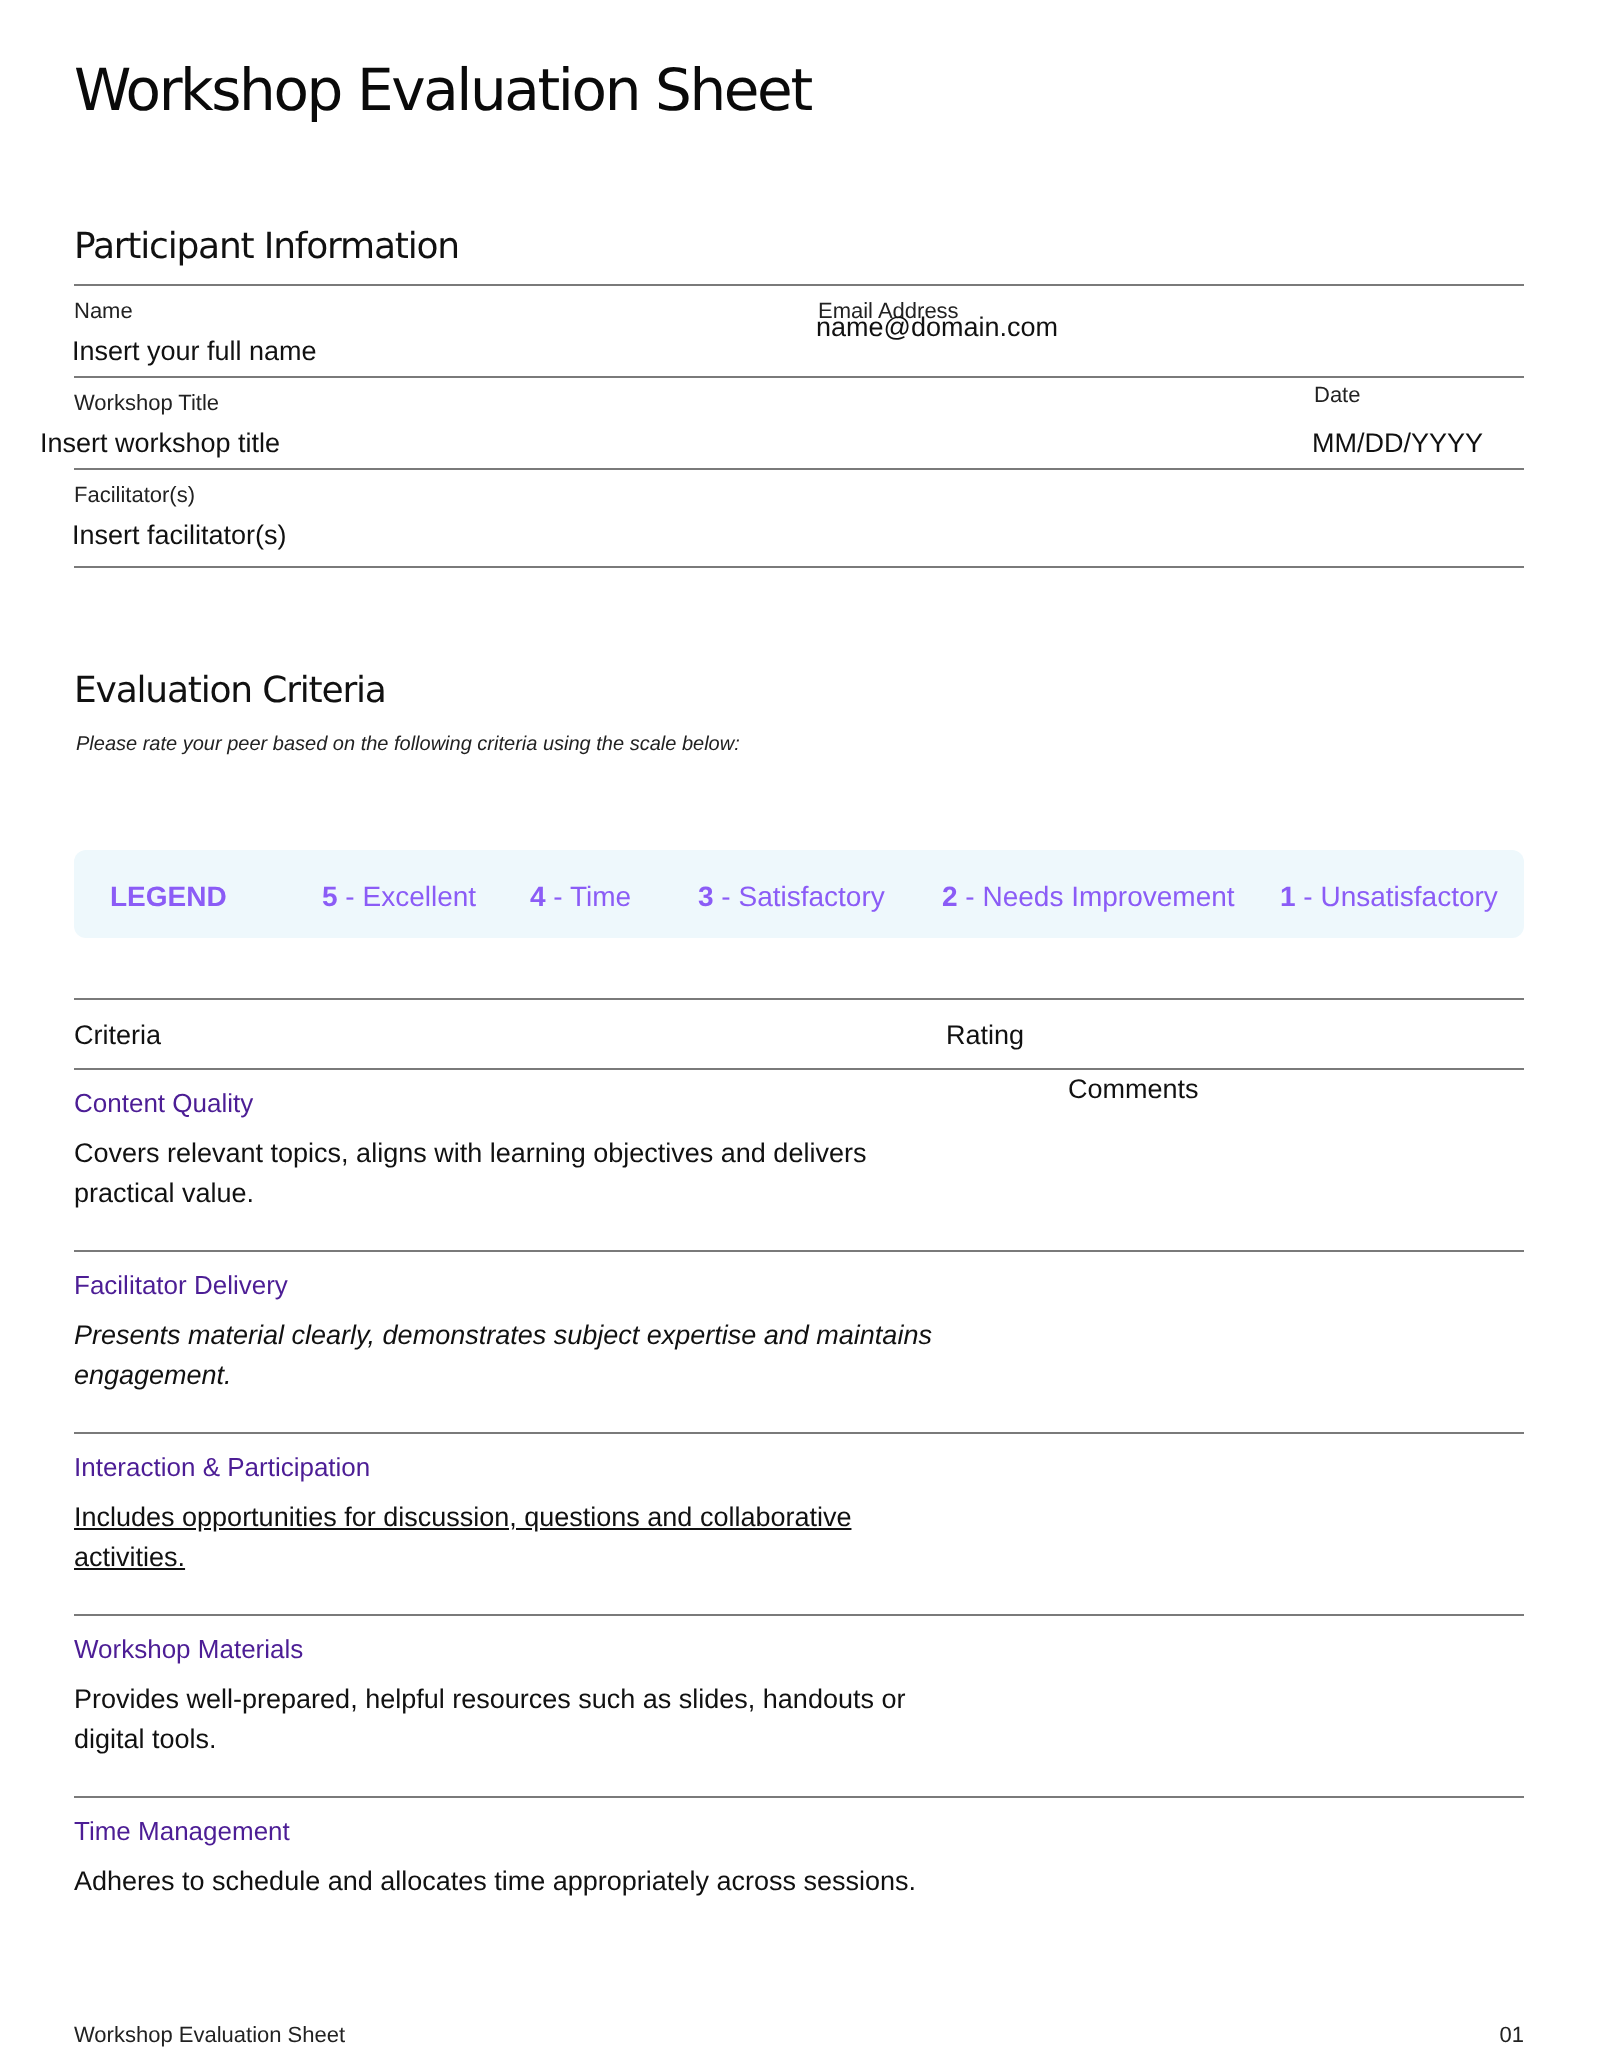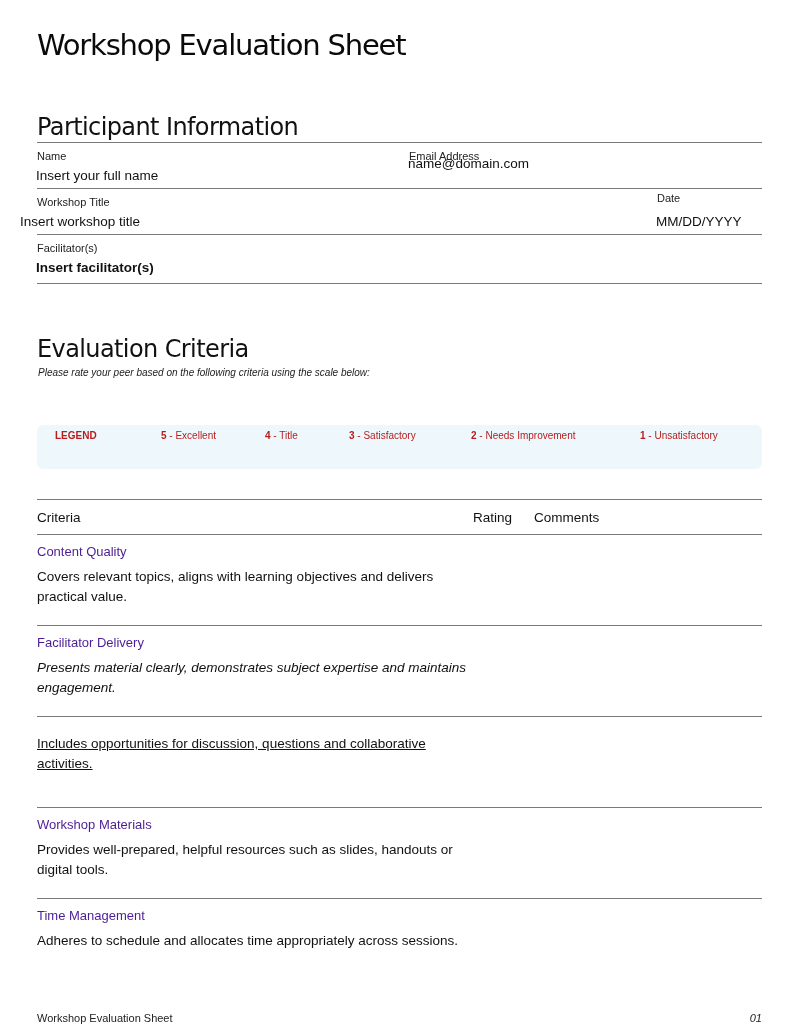--- a/index.html
+++ b/index.html
@@ -1,26 +1,26 @@
 <!DOCTYPE html>
 <html><head>
 <meta charset="utf-8">
 <style>
   * { margin: 0; padding: 0; box-sizing: border-box; }
   html, body { width: 800px; height: 1035px; background: #ffffff; }
   body { position: relative; font-family: "Liberation Sans", sans-serif; color: #111111; overflow: hidden; }
   .abs { position: absolute; }
   .title { left: 37px; top: 28px; font-family: "DejaVu Sans", sans-serif; font-size: 29px; font-weight: 500; letter-spacing: -1.2px; color: #0a0a0a; }
-  .section-title { font-family: "DejaVu Sans", sans-serif; font-size: 24px; letter-spacing: -0.6px; color: #111; }
+  .section-title { font-family: "DejaVu Sans", sans-serif; font-size: 18px; letter-spacing: -0.6px; color: #111; }
   .rule { position: absolute; left: 37px; width: 725px; height: 0; border-top: 1.5px solid #7a7a7a; }
   .flabel { font-size: 11px; color: #222; }
   .fvalue { font-size: 13.5px; color: #111; }
   .note { left: 38px; top: 367px; font-size: 10px; font-style: italic; color: #222; }
   .legend { position: absolute; left: 37px; top: 425px; width: 725px; height: 44px; background: #eef8fc; border-radius: 6px; }
-  .legend span { position: absolute; top: 5px; font-size: 10px; color: #b91c1c; white-space: nowrap; }
+  .legend span { position: absolute; top: 15px; font-size: 14px; color: #8b5cf6; white-space: nowrap; }
   .legend .lg-title { font-weight: bold; }
   .legend b { font-weight: bold; }
   .th { top: 510px; font-size: 13.5px; color: #111; }
   .crit-name { font-size: 13px; font-weight: 500; color: #4c1d95; }
   .crit-desc { font-size: 13.5px; line-height: 20px; color: #111; width: 430px; }
   .footer { top: 1012px; font-size: 11px; color: #222; }
 </style>
 </head>
 <body>
 
@@ -35,58 +35,59 @@
 <div class="abs fvalue" style="left:408px; top:156px;">name@domain.com</div>
 <div class="rule" style="top:188px;"></div>
 
 <div class="abs flabel" style="left:37px; top:196px;">Workshop Title</div>
 <div class="abs fvalue" style="left:20px; top:214px;">Insert workshop title</div>
 <div class="abs flabel" style="left:657px; top:192px;">Date</div>
 <div class="abs fvalue" style="left:656px; top:214px;">MM/DD/YYYY</div>
 <div class="rule" style="top:234px;"></div>
 
 <div class="abs flabel" style="left:37px; top:242px;">Facilitator(s)</div>
-<div class="abs fvalue" style="left:36px; top:260px;font-weight:bold;">Insert facilitator(s)</div>
+<div class="abs fvalue" style="left:36px; top:260px;">Insert facilitator(s)</div>
 <div class="rule" style="top:283px;"></div>
 
 <div class="abs section-title" style="left:37px; top:335px;">Evaluation Criteria</div>
 <div class="abs note">Please rate your peer based on the following criteria using the scale below:</div>
 
 <div class="legend">
   <span class="lg-title" style="left:18px;">LEGEND</span>
   <span style="left:124px;text-align:center;"><b>5</b><span style="position:static"> - Excellent</span></span>
-  <span style="left:228px;"><b>4</b><span style="position:static"> - Title</span></span>
+  <span style="left:228px;"><b>4</b><span style="position:static"> - Time</span></span>
   <span style="left:312px;"><b>3</b><span style="position:static"> - Satisfactory</span></span>
   <span style="left:434px;"><b>2</b><span style="position:static"> - Needs Improvement</span></span>
   <span style="left:603px;text-align:center;"><b>1</b><span style="position:static"> - Unsatisfactory</span></span>
 </div>
 
 <div class="rule" style="top:499px;"></div>
 <div class="abs th" style="left:37px;">Criteria</div>
 <div class="abs th" style="left:473px;">Rating</div>
-<div class="abs th" style="left:534px;">Comments</div>
+<div class="abs th" style="left:534px;margin-top:27px;">Comments</div>
 <div class="rule" style="top:534px;"></div>
 
 <div class="abs" style="left:37px; top:544px;">
   <div class="crit-name">Content Quality</div>
   <div class="crit-desc" style="margin-top:8px;">Covers relevant topics, aligns with learning objectives and delivers practical value.</div>
 </div>
 <div class="abs" style="left:473px; top:544px; width:50px; height:75px;"></div>
 <div class="abs" style="left:534px; top:544px; width:228px; height:75px;"></div>
 <div class="rule" style="top:625px;"></div>
 
 <div class="abs" style="left:37px; top:635px;">
   <div class="crit-name">Facilitator Delivery</div>
   <div class="crit-desc" style="margin-top:8px;font-style:italic;">Presents material clearly, demonstrates subject expertise and maintains engagement.</div>
 </div>
 <div class="abs" style="left:473px; top:635px; width:50px; height:75px;"></div>
 <div class="abs" style="left:534px; top:635px; width:228px; height:75px;"></div>
 <div class="rule" style="top:716px;"></div>
 
 <div class="abs" style="left:37px; top:726px;">
+  <div class="crit-name">Interaction &amp; Participation</div>
   <div class="crit-desc" style="margin-top:8px;text-decoration:underline;">Includes opportunities for discussion, questions and collaborative activities.</div>
 </div>
 <div class="abs" style="left:473px; top:726px; width:50px; height:75px;"></div>
 <div class="abs" style="left:534px; top:726px; width:228px; height:75px;"></div>
 <div class="rule" style="top:807px;"></div>
 
 <div class="abs" style="left:37px; top:817px;">
   <div class="crit-name">Workshop Materials</div>
   <div class="crit-desc" style="margin-top:8px;">Provides well-prepared, helpful resources such as slides, handouts or digital tools.</div>
 </div>
@@ -95,13 +96,13 @@
 <div class="rule" style="top:898px;"></div>
 
 <div class="abs" style="left:37px; top:908px;">
   <div class="crit-name">Time Management</div>
   <div class="crit-desc" style="margin-top:8px; width:460px;">Adheres to schedule and allocates time appropriately across sessions.</div>
 </div>
 <div class="abs" style="left:473px; top:908px; width:50px; height:60px;"></div>
 <div class="abs" style="left:534px; top:908px; width:228px; height:60px;"></div>
 
 <div class="abs footer" style="left:37px;">Workshop Evaluation Sheet</div>
-<div class="abs footer" style="right:38px;font-style:italic;">01</div>
+<div class="abs footer" style="right:38px;">01</div>
 
 </body></html>

